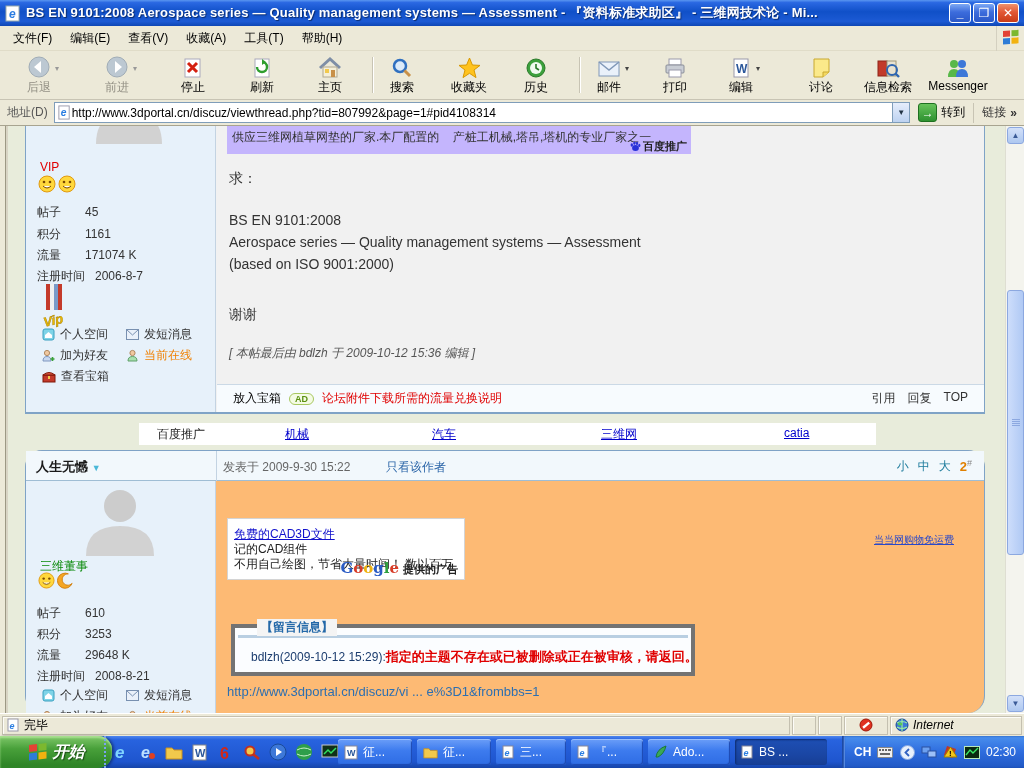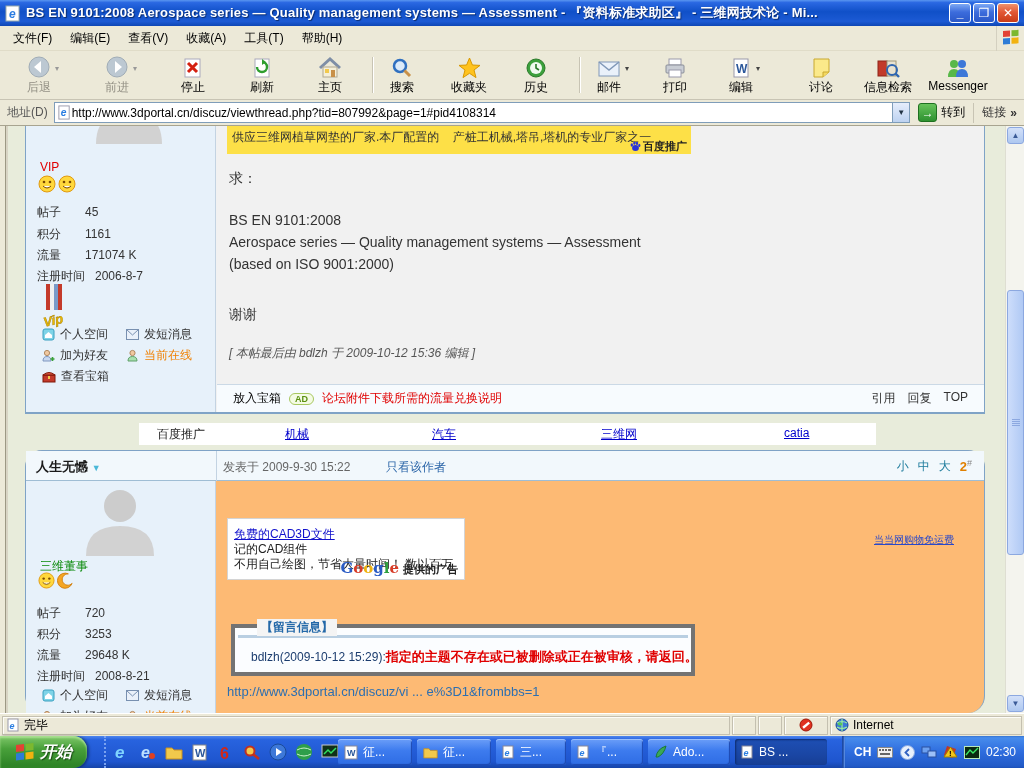--- a/index.html
+++ b/index.html
@@ -69,21 +69,21 @@
   .sv { margin-left:10px; }
   .lrow { position:absolute; font-size:12px; color:#333; display:flex; align-items:center; gap:5px; white-space:nowrap; }
   .lrow.online { color:#F08000; }
   .vip-tag { position:absolute; left:14px; top:34px; color:#E00000; font-size:12px; }
   .emos { position:absolute; display:flex; gap:2px; }
   .rank { position:absolute; left:14px; color:#0A8A0A; font-size:12px; }
 
   .main1 { position:absolute; left:191px; top:0; right:0; height:100%; }
   .main2 { position:absolute; left:191px; top:30px; right:0; bottom:0; }
 
-  .adbox { position:absolute; left:10px; top:0; width:464px; height:28px; background:#fde047; font-size:12px; color:#333;text-decoration:underline; }
+  .adbox { position:absolute; left:10px; top:0; width:464px; height:28px; background:#c4b5fd; font-size:12px; color:#333;text-decoration:underline; }
   .adbox .t { position:absolute; top:3px; left:5px; white-space:nowrap; }
   .adbox .brand { position:absolute; right:4px; bottom:0; display:flex; align-items:center; gap:2px; font-size:11px; color:#222; font-weight:bold; }
 
   .bodyline { position:absolute; left:12px; font-size:14px; color:#333; white-space:nowrap; }
   .editnote { position:absolute; left:12px; font-size:12px; color:#555; font-style:italic; }
 
   .footer1 { position:absolute; left:0; right:0; bottom:0; height:28px; background:#F7FBFE; border-top:1px solid #CBD9E6;
     display:flex; align-items:center; padding:0 16px; gap:8px; font-size:12px; }
   .adbadge { font-size:9px; color:#5A9010; background:#F4FBE4; border:1px solid #A8C860; border-radius:7px; padding:0 5px; font-weight:bold; }
   .flow-red { color:#E00000; }
@@ -131,26 +131,26 @@
   .sthumb .grip { position:absolute; left:4px; top:128px; width:8px; height:1px;
     box-shadow:0 0 0 #fff, 0 2px 0 #8CA8E0, 0 4px 0 #8CA8E0, 0 6px 0 #8CA8E0; background:#8CA8E0; }
 
   
   .statusbar { position:absolute; top:713px; left:0; width:1024px; height:23px; background:#ECE9D8;
     border-top:1px solid #fff; display:flex; align-items:center; padding:0 2px; gap:2px; }
   .pane { height:19px; border:1px solid #C4C0B0; box-shadow:inset 1px 1px 0 #FDFCF8; display:flex; align-items:center; padding:0 4px; gap:4px; }
   .pane.main { flex:1; }
   .pane.sm { width:24px; }
   .pane.block { width:44px; justify-content:center; }
-  .pane.zone { width:192px; }
+  .pane.zone { width:132px;font-style:italic; }
 
   
   .taskbar { position:absolute; top:736px; left:0; width:1024px; height:32px;
     background:linear-gradient(180deg,#4E86EE 0%,#2863DF 12%,#1E55CE 80%,#1644A8 100%); }
-  .startbtn { position:absolute; left:0; top:0; height:32px; width:87px; border-radius:0 14px 14px 0;
+  .startbtn { position:absolute; left:0; top:0; height:32px; width:112px; border-radius:0 14px 14px 0;
     background:linear-gradient(180deg,#7FC86A 0%,#48A03A 40%,#2F8527 90%);
     box-shadow:inset 0 2px 2px #A8E090, 2px 0 3px rgba(0,0,0,.4);
     display:flex; align-items:center; justify-content:center; gap:5px;
     color:#fff; font-size:16px; font-weight:bold; font-style:italic; text-shadow:1px 1px 1px #1A4A14; }
   .ql { position:absolute; left:104px; top:0; height:32px; display:flex; align-items:center; gap:7px; padding-left:6px;
     border-left:2px dotted #7AA2F0; }
   .qlico { width:19px; height:19px; display:flex; align-items:center; justify-content:center; }
   .task { position:absolute; top:3px; height:26px; border-radius:3px; color:#fff; font-size:12px;
     background:linear-gradient(180deg,#6B9EF8 0%,#3D7BEE 45%,#2E6CE4 100%);
     box-shadow:inset 0 1px 0 #9CC0FC, inset -1px -1px 1px #1C48B0;
@@ -508,21 +508,21 @@
           <svg width="17" height="17" viewBox="0 0 18 18">
               <circle cx="9" cy="9" r="8" fill="#FFD83C" stroke="#E09A10"></circle>
               <circle cx="6" cy="7" r="1.3" fill="#7A4A00"></circle>
               <circle cx="12" cy="7" r="1.3" fill="#7A4A00"></circle>
               <path d="M5 11 Q9 15 13 11" fill="#fff" stroke="#7A4A00"></path>
             </svg>
           <svg width="17" height="17" viewBox="0 0 18 18">
               <path d="M12 2 A8 8 0 1 0 16 12 A6 6 0 1 1 12 2 Z" fill="#F5A623" stroke="#D08010"></path>
             </svg>
         </div>
-        <div class="srow" style="top:124px"><span class="sl">帖子</span><span class="sv">720</span></div>
+        <div class="srow" style="top:124px"><span class="sl">帖子</span><span class="sv">610</span></div>
         <div class="srow" style="top:145px"><span class="sl">积分</span><span class="sv">3253</span></div>
         <div class="srow" style="top:166px"><span class="sl">流量</span><span class="sv">29648 K</span></div>
         <div class="srow" style="top:187px"><span class="sl">注册时间</span><span class="sv">2008-8-21</span></div>
         <div class="lrow" style="left:16px;top:206px">
           <svg width="13" height="13" viewBox="0 0 13 13">
               <rect x="1" y="1" width="11" height="11" rx="2" fill="#7ED4E8" stroke="#3AA0C0"></rect>
               <path d="M3 7 L6.5 4 L10 7 L10 10 L3 10 Z" fill="#fff"></path>
             </svg>
           <span>个人空间</span>
         </div>

